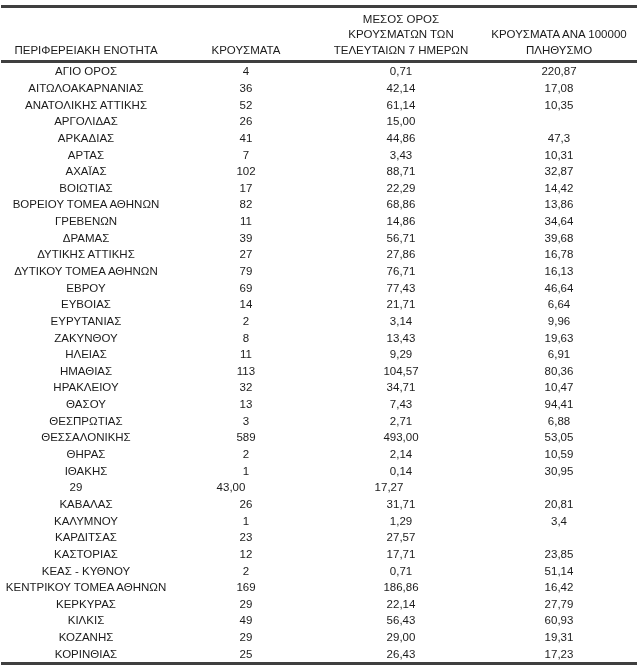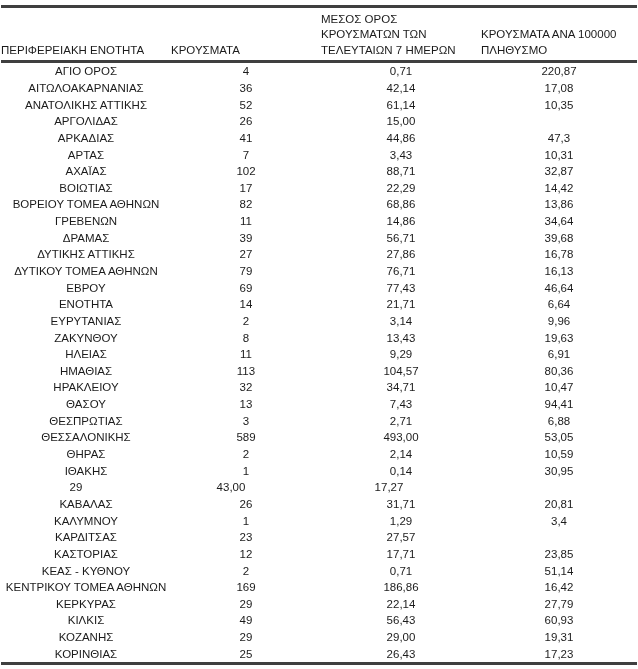--- a/index.html
+++ b/index.html
@@ -23,21 +23,21 @@
   }
   .thead {
     display: flex;
     align-items: flex-end;
     height: 55px;
     border-bottom: 3px solid #3f3f3f;
     font-size: 11.5px;
     line-height: 15.5px;
   }
   .th {
-    text-align: left;
+    text-align: center;
     padding-bottom: 2px;
   }
   .hline { display: block; }
   .col-region  { width: 170px; }
   .col-cases   { width: 150px; }
   .col-avg     { width: 160px; }
   .col-per100k { width: 156px; }
   .tbody { width: 100%; border-radius: 14px; }
   .row {
     display: flex;
@@ -167,21 +167,21 @@
   </div>
 
   <div class="row">
     <div class="cell col-region">ΕΒΡΟΥ</div>
     <div class="cell col-cases">69</div>
     <div class="cell col-avg">77,43</div>
     <div class="cell col-per100k">46,64</div>
   </div>
 
   <div class="row">
-    <div class="cell col-region">ΕΝΟΤΗΤΑ</div>
+    <div class="cell col-region">ΕΥΒΟΙΑΣ</div>
     <div class="cell col-cases">14</div>
     <div class="cell col-avg">21,71</div>
     <div class="cell col-per100k">6,64</div>
   </div>
 
   <div class="row">
     <div class="cell col-region">ΕΥΡΥΤΑΝΙΑΣ</div>
     <div class="cell col-cases">2</div>
     <div class="cell col-avg">3,14</div>
     <div class="cell col-per100k">9,96</div>

